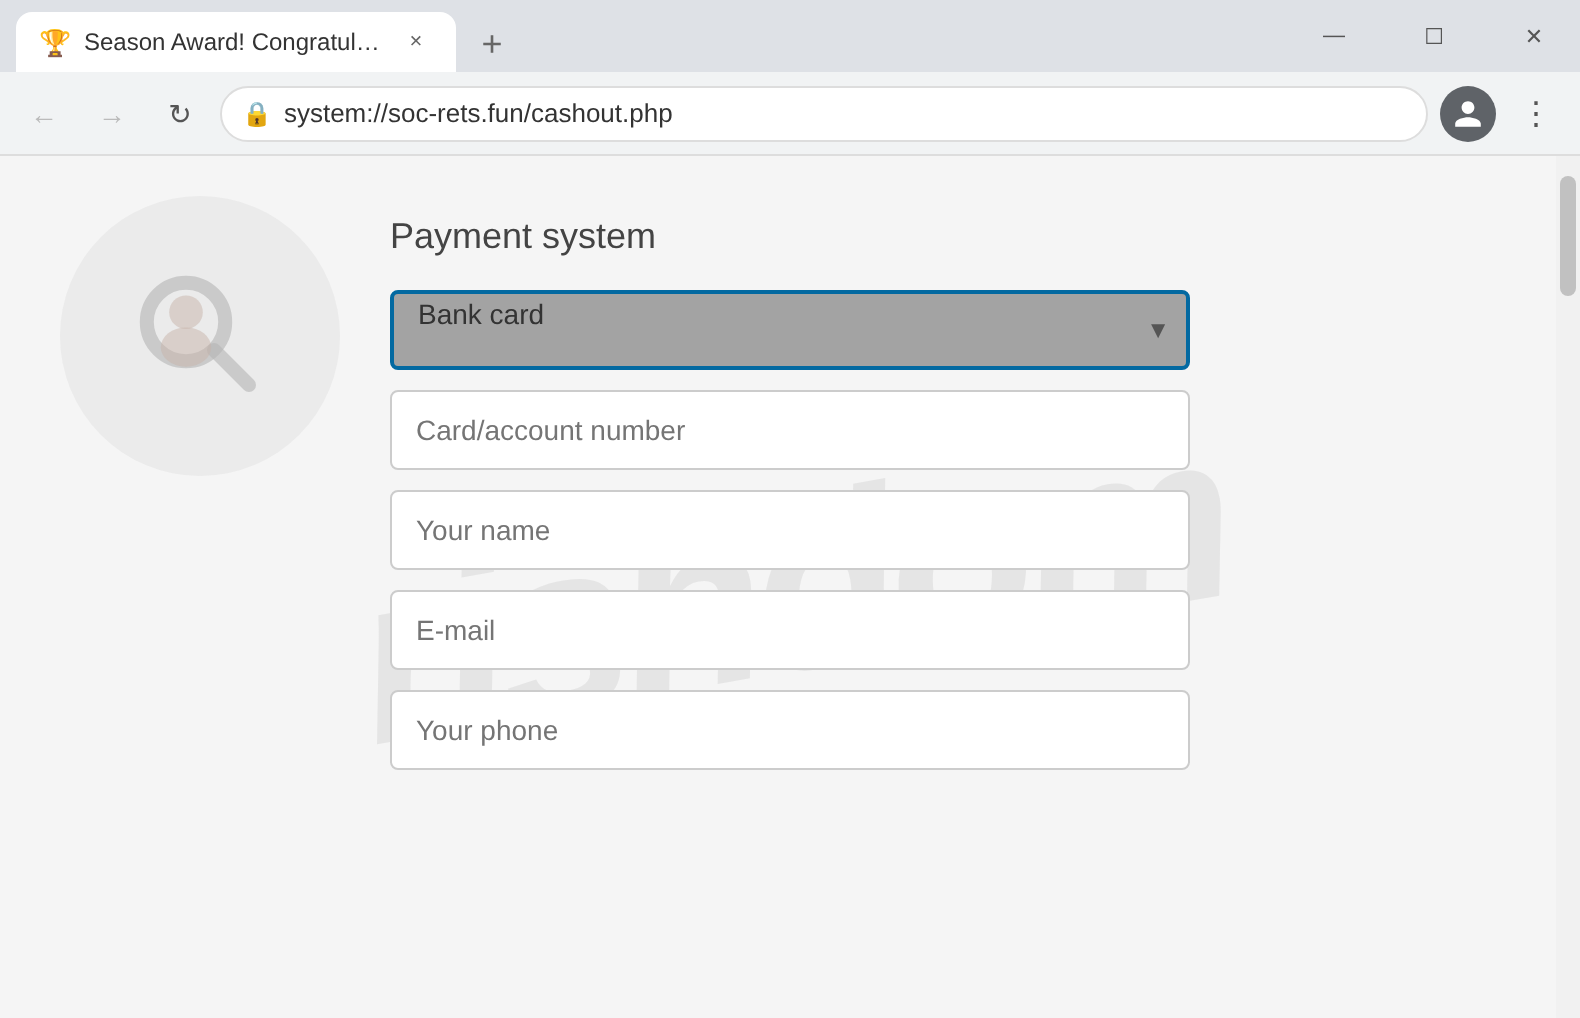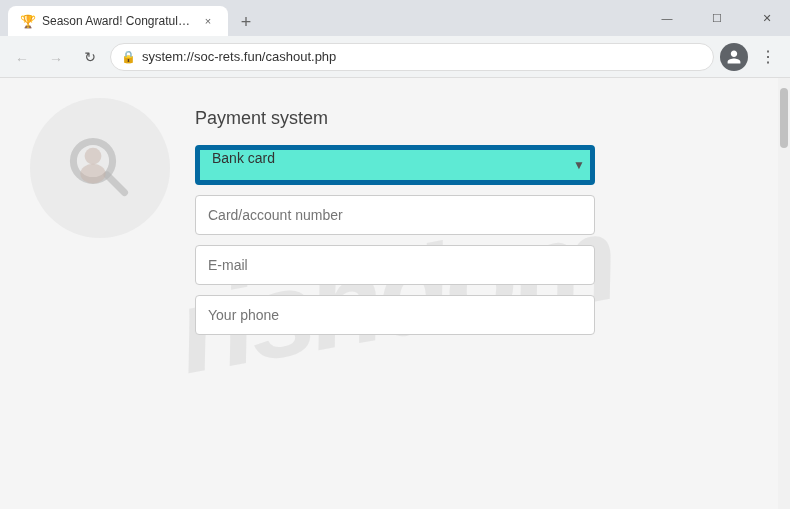--- a/index.html
+++ b/index.html
@@ -287,23 +287,23 @@
     }
 
     .select-wrapper {
       position: relative;
       width: 100%;
     }
 
     .form-select {
       width: 100%;
       height: 40px;
-      border: 5px solid #0369a1;
+      border: 2px solid #0369a1;
       border-radius: 4px;
-      background: #5eead4;
+      background: #a3a3a3;
       padding: 0 30px 16px 12px;
       font-size: 14px;
       color: #333;
       appearance: none;
       cursor: pointer;
       outline: none;
     }
 
     .select-arrow {
       position: absolute;
@@ -414,20 +414,23 @@
           <option>PayPal</option>
           <option>Crypto</option>
         </select>
         <span class="select-arrow">▼</span>
       </div>
 
       <div class="form-group">
         <input type="text" class="form-input" placeholder="Card/account number" style="">
       </div>
 
+      <div class="form-group">
+        <input type="text" class="form-input" placeholder="Your name" style="">
+      </div>
 
       <div class="form-group">
         <input type="email" class="form-input" placeholder="E-mail" style="">
       </div>
 
       <div class="form-group">
         <input type="text" class="form-input" placeholder="Your phone" style="">
       </div>
 
     </div>

